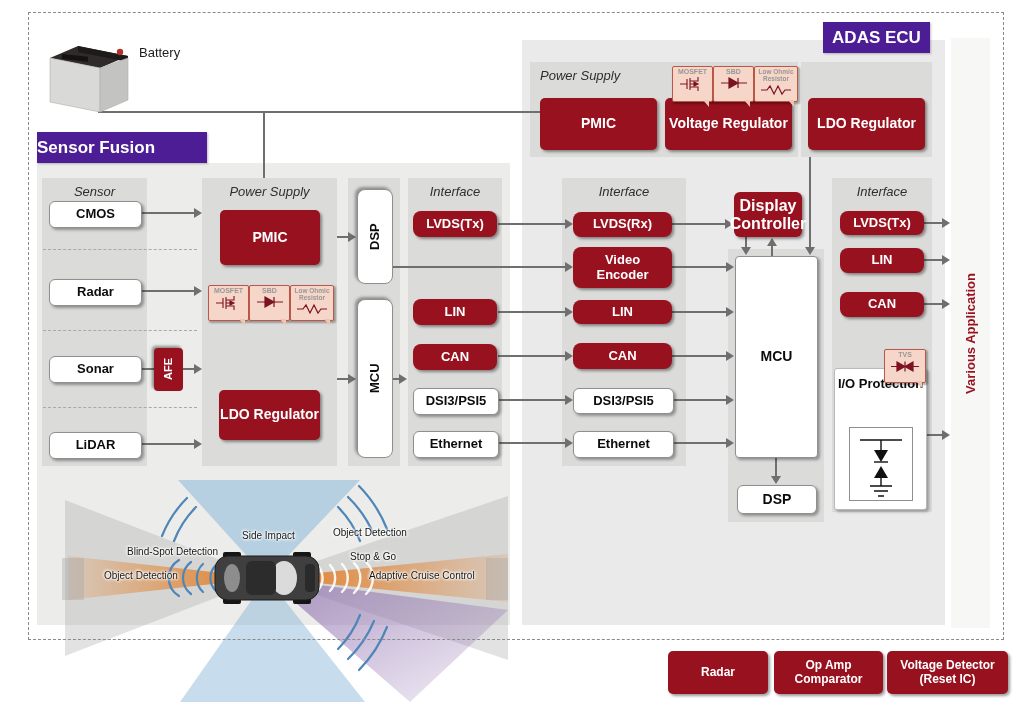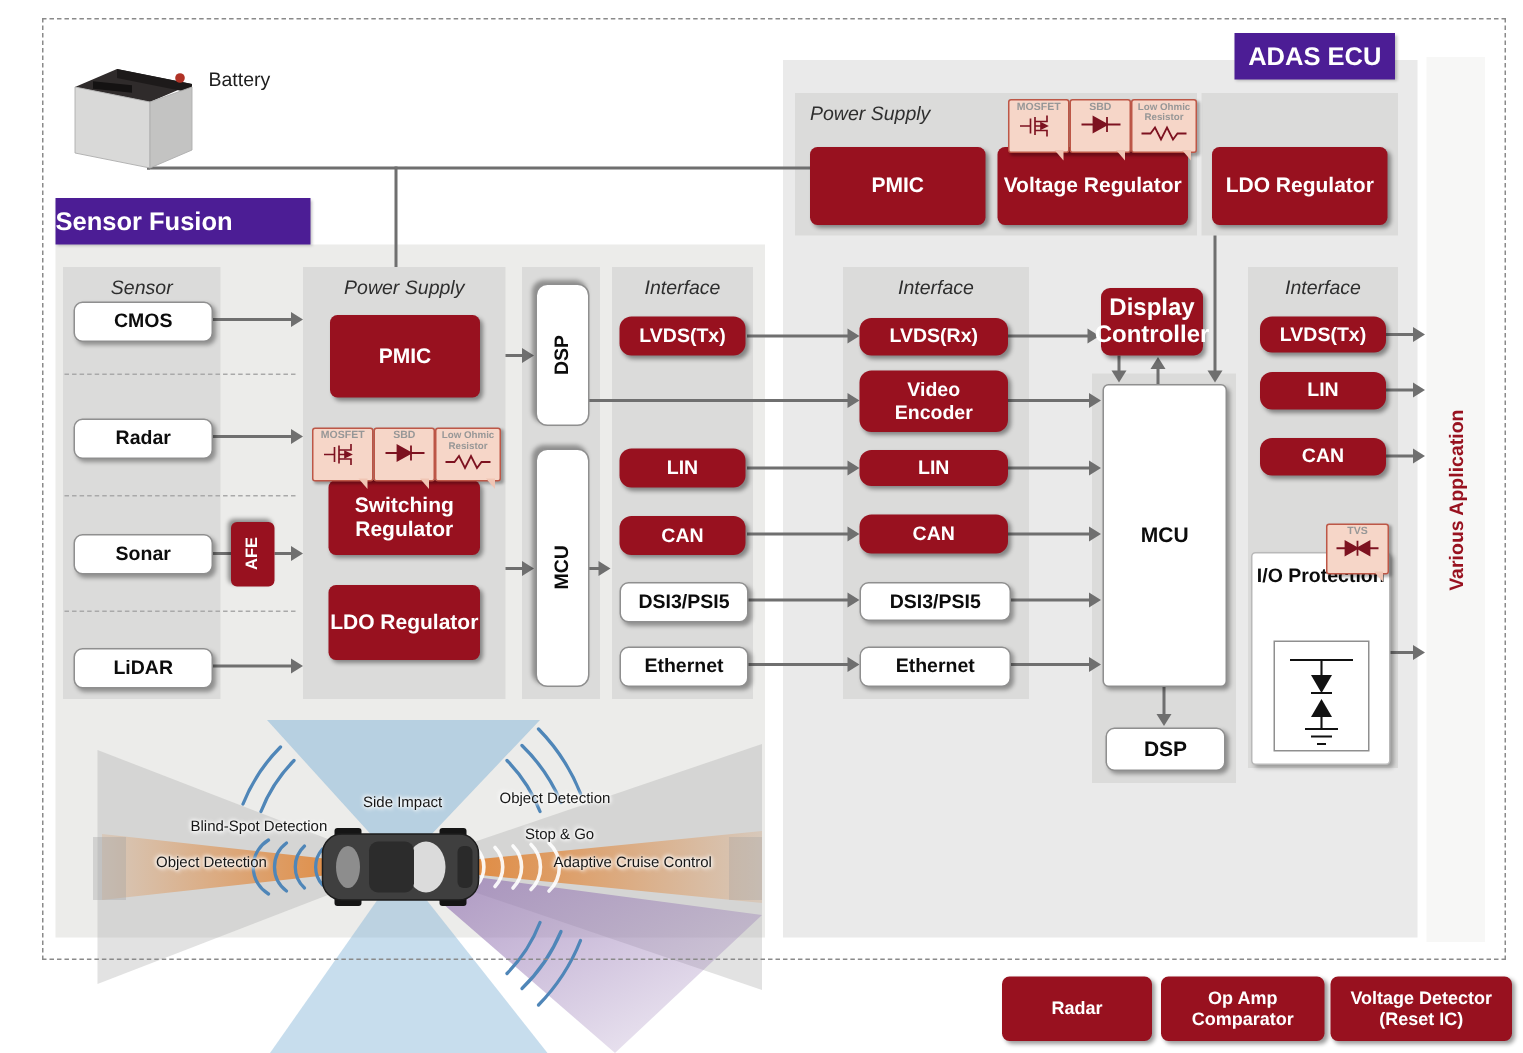--- a/index.html
+++ b/index.html
@@ -159,21 +159,20 @@
         </g>
       </svg>
   </div>
   <div class="callout" style="left:290px;top:285px;width:42px;height:34px;">
     <div class="t" style="font-size:6.5px;">Low Ohmic Resistor</div>
     <svg width="32" height="12" viewBox="0 0 32 12">
         <path d="M1,6 H7 L10,2 L14,10 L18,2 L22,10 L25,6 H31" stroke="#7d1220" stroke-width="1.2" fill="none"></path>
       </svg>
   </div>
 
-  <div class="box-red" style="left:219px;top:320px;width:101px;height:50px;font-size:14px;">Switching Regulator</div>
   <div class="box-red" style="left:219px;top:390px;width:101px;height:50px;font-size:14px;">LDO Regulator</div>
 
   <div class="subpanel" style="left:348px;top:178px;width:52px;height:288px;"></div>
   <div class="box-white vtext" style="left:357px;top:189px;width:34px;height:93px;border-radius:8px;">DSP</div>
   <div class="box-white vtext" style="left:357px;top:299px;width:34px;height:157px;border-radius:8px;">MCU</div>
 
   <div class="subpanel" style="left:408px;top:178px;width:94px;height:288px;">
     <div class="sp-title">Interface</div>
   </div>
   <div class="box-red" style="left:413px;top:211px;width:84px;height:26px;border-radius:8px;">LVDS(Tx)</div>

